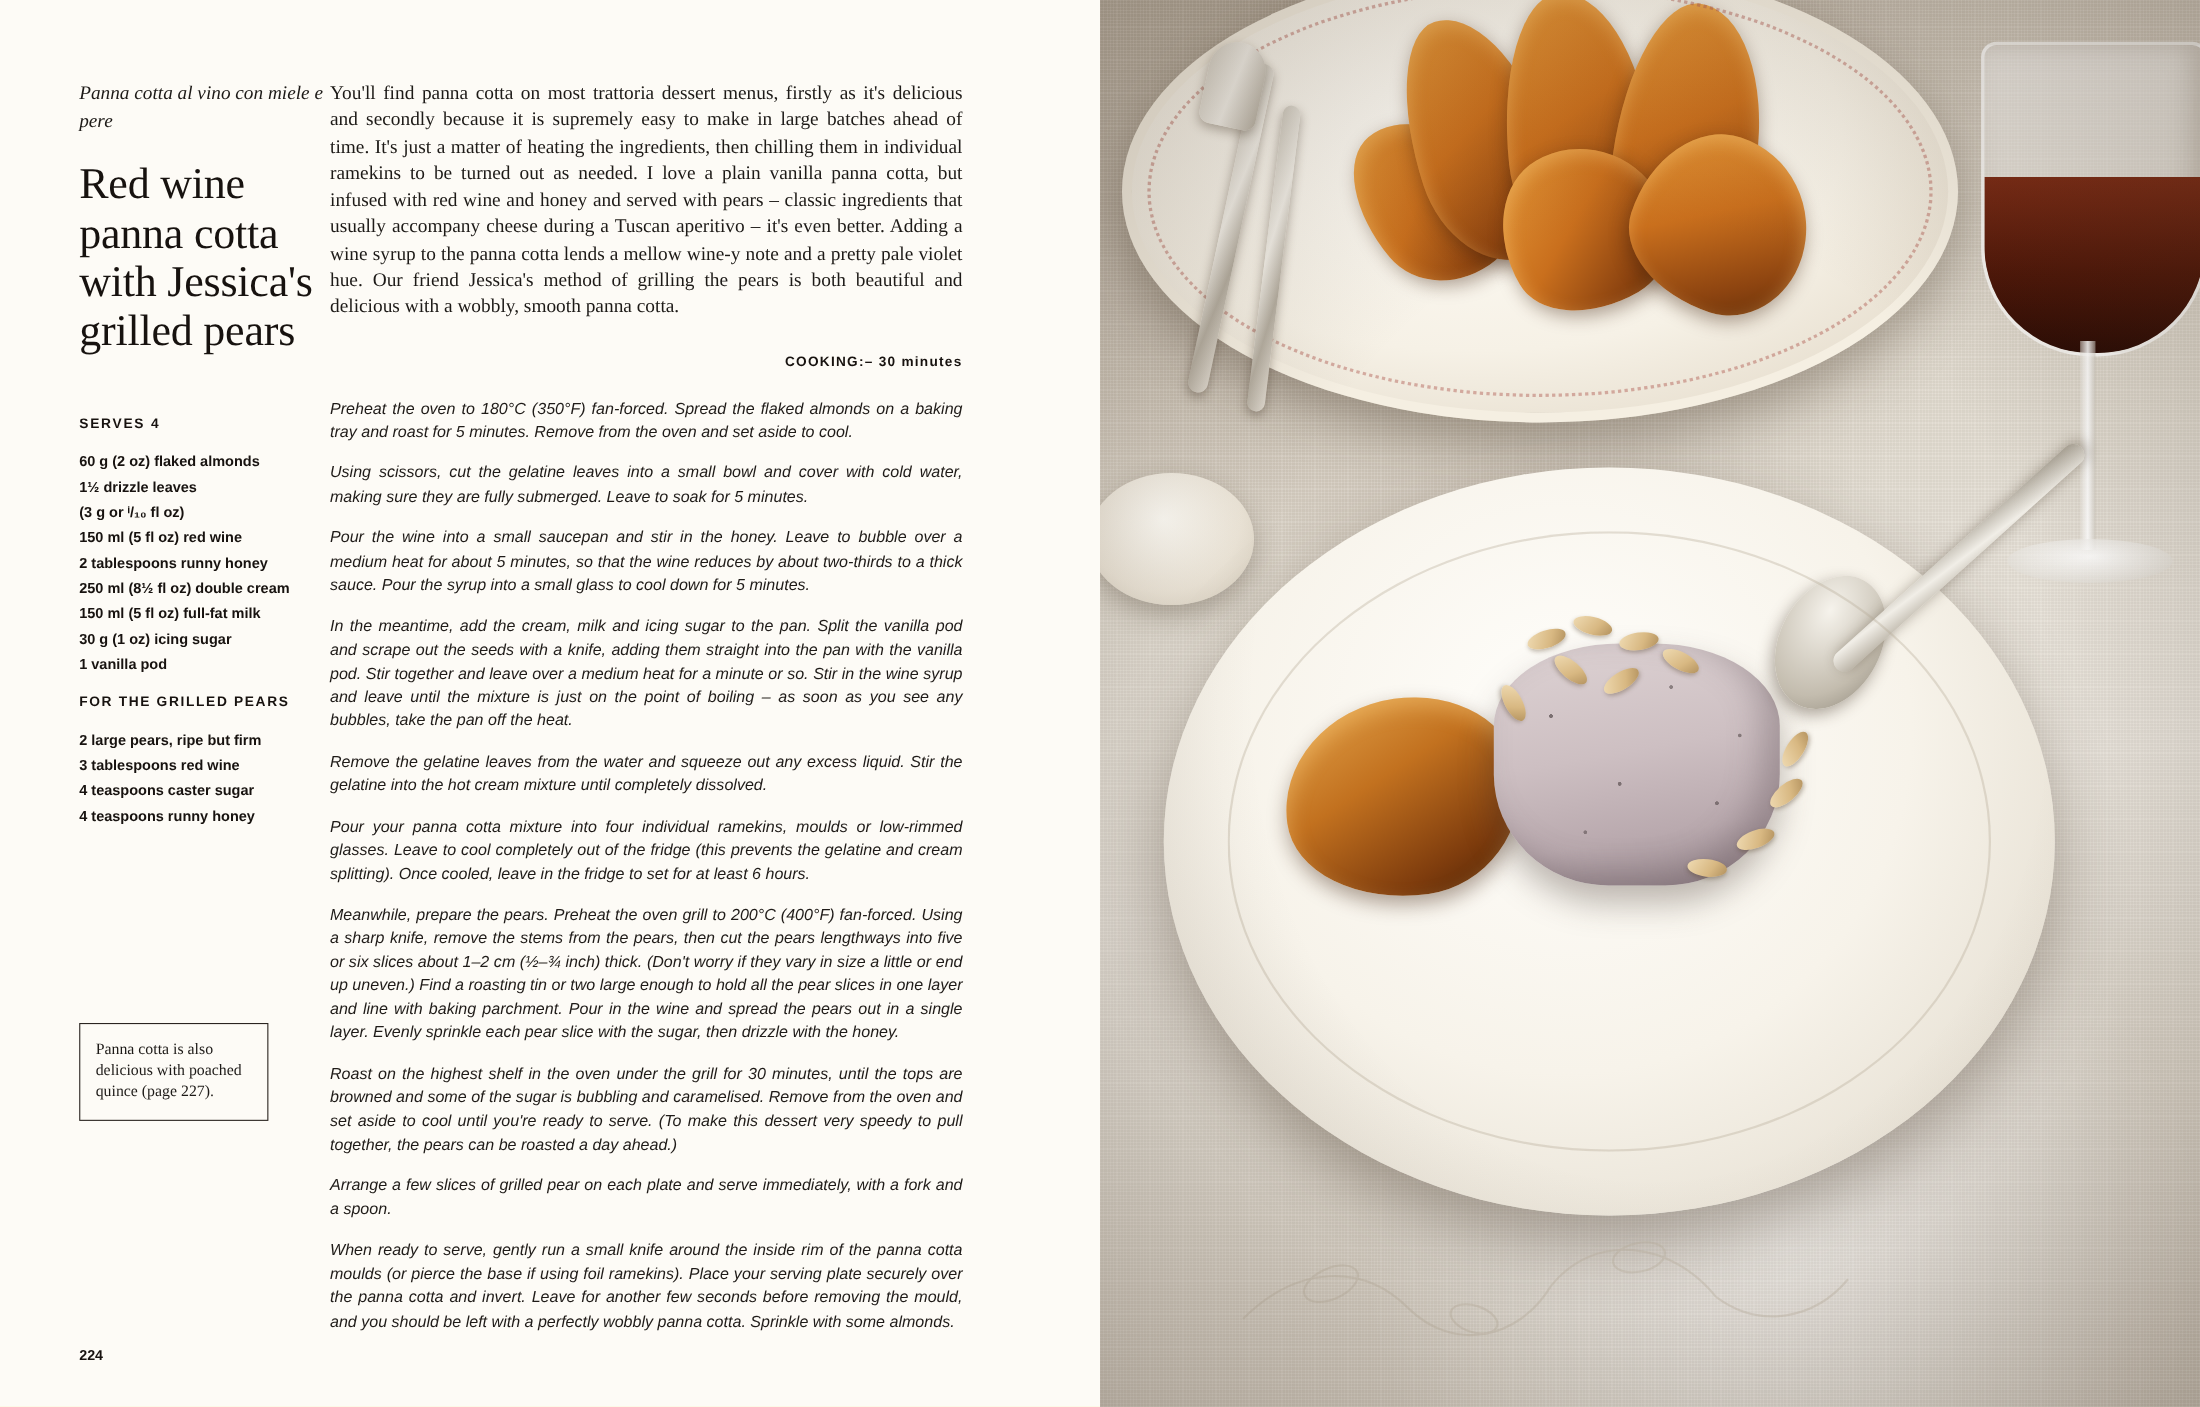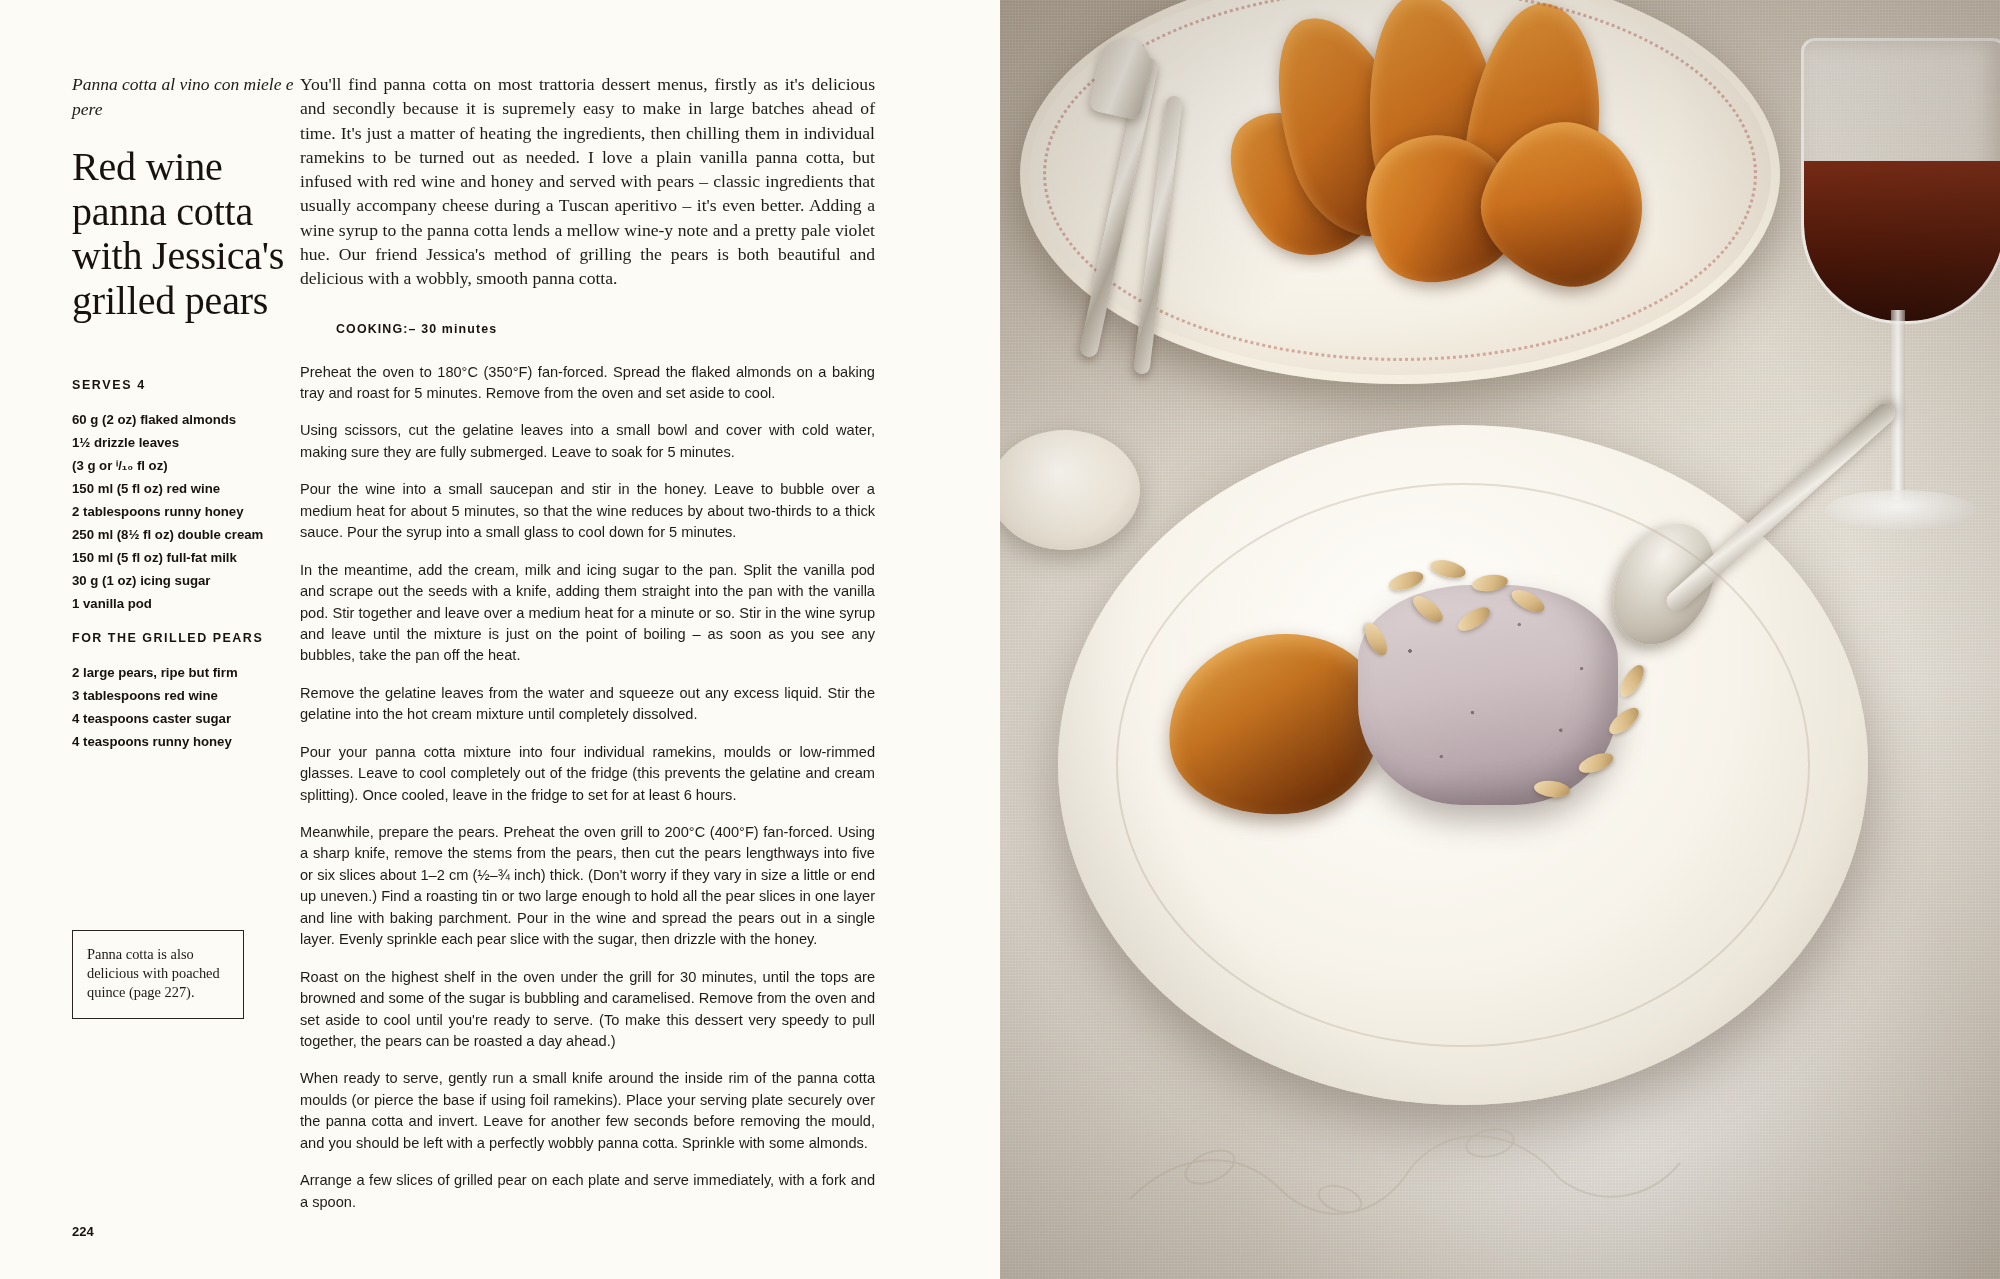--- a/index.html
+++ b/index.html
@@ -140,28 +140,30 @@
     margin-top: 30px;
     margin-bottom: 22px;
     padding-left: 36px;
   }
   .times div {
     font-size: 12.4px;
     font-weight: bold;
     letter-spacing: 1.15px;
     color: #17120f;
     line-height: 1.55;
+    text-align: right;
   }
 
   .method p {
     font-size: 14.6px;
     line-height: 1.47;
     color: #1f1b18;
     margin: 12px 0 16px 0;
     text-align: justify;
+    font-style: italic;
   }
 
   
   .page-right {
     position: relative;
     width: 1000px;
     height: 1279px;
     overflow: hidden;
     background: #cfc8bc;
   }
@@ -410,22 +412,22 @@
 
       <div class="method">
         <p>Preheat the oven to 180°C (350°F) fan-forced. Spread the flaked almonds on a baking tray and roast for 5 minutes. Remove from the oven and set aside to cool.</p>
         <p>Using scissors, cut the gelatine leaves into a small bowl and cover with cold water, making sure they are fully submerged. Leave to soak for 5 minutes.</p>
         <p>Pour the wine into a small saucepan and stir in the honey. Leave to bubble over a medium heat for about 5 minutes, so that the wine reduces by about two-thirds to a thick sauce. Pour the syrup into a small glass to cool down for 5 minutes.</p>
         <p>In the meantime, add the cream, milk and icing sugar to the pan. Split the vanilla pod and scrape out the seeds with a knife, adding them straight into the pan with the vanilla pod. Stir together and leave over a medium heat for a minute or so. Stir in the wine syrup and leave until the mixture is just on the point of boiling – as soon as you see any bubbles, take the pan off the heat.</p>
         <p>Remove the gelatine leaves from the water and squeeze out any excess liquid. Stir the gelatine into the hot cream mixture until completely dissolved.</p>
         <p>Pour your panna cotta mixture into four individual ramekins, moulds or low-rimmed glasses. Leave to cool completely out of the fridge (this prevents the gelatine and cream splitting). Once cooled, leave in the fridge to set for at least 6 hours.</p>
         <p>Meanwhile, prepare the pears. Preheat the oven grill to 200°C (400°F) fan-forced. Using a sharp knife, remove the stems from the pears, then cut the pears lengthways into five or six slices about 1–2 cm (½–¾ inch) thick. (Don't worry if they vary in size a little or end up uneven.) Find a roasting tin or two large enough to hold all the pear slices in one layer and line with baking parchment. Pour in the wine and spread the pears out in a single layer. Evenly sprinkle each pear slice with the sugar, then drizzle with the honey.</p>
         <p>Roast on the highest shelf in the oven under the grill for 30 minutes, until the tops are browned and some of the sugar is bubbling and caramelised. Remove from the oven and set aside to cool until you're ready to serve. (To make this dessert very speedy to pull together, the pears can be roasted a day ahead.)</p>
+        <p>Arrange a few slices of grilled pear on each plate and serve immediately, with a fork and a spoon.</p>
         <p>When ready to serve, gently run a small knife around the inside rim of the panna cotta moulds (or pierce the base if using foil ramekins). Place your serving plate securely over the panna cotta and invert. Leave for another few seconds before removing the mould, and you should be left with a perfectly wobbly panna cotta. Sprinkle with some almonds.</p>
-        <p>Arrange a few slices of grilled pear on each plate and serve immediately, with a fork and a spoon.</p>
       </div>
     </div>
   </div>
 
   <div class="page-right">
     <div class="photo">
       <div class="linen"></div>
 
       <div class="plate-top">
         <div class="pear p6"></div>

